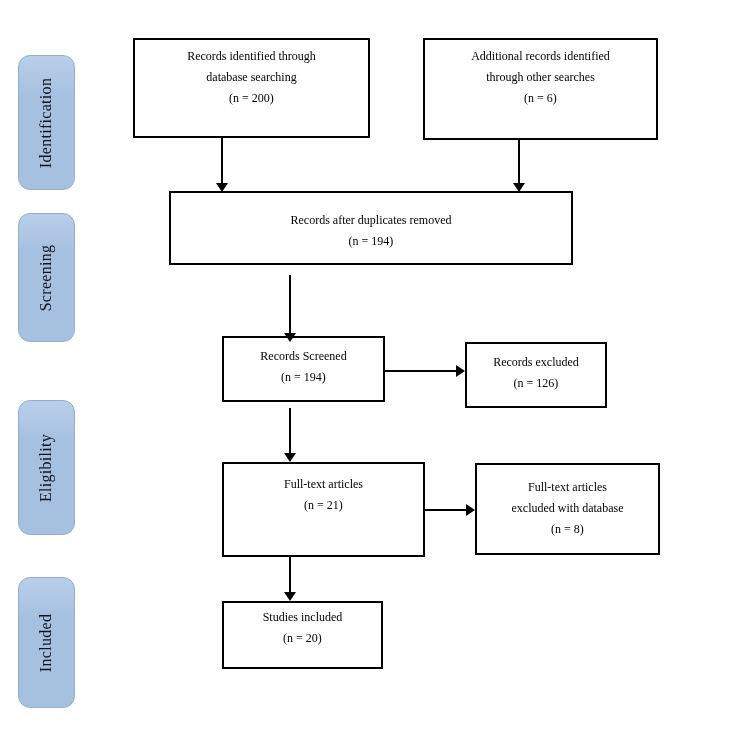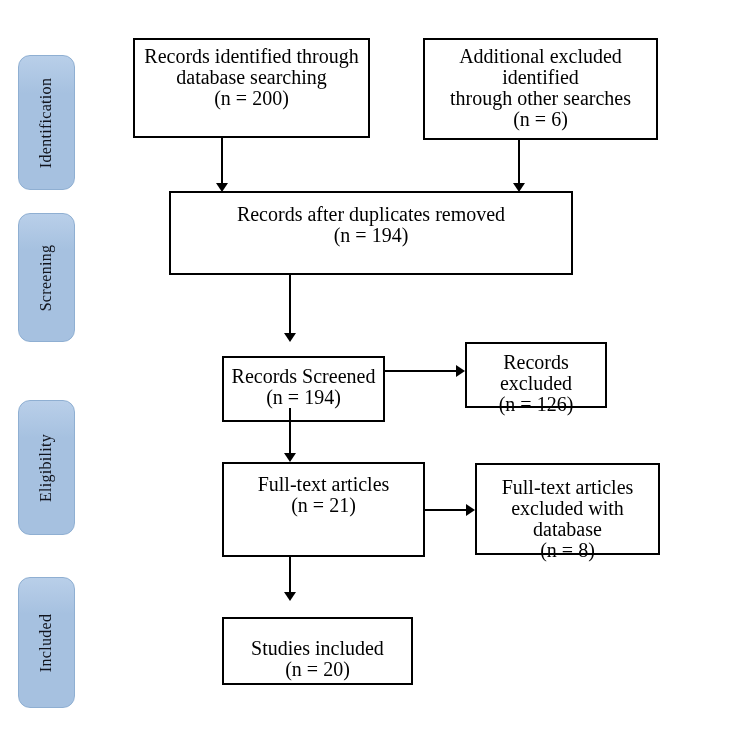--- a/index.html
+++ b/index.html
@@ -48,31 +48,31 @@
   .s2 { top: 213px; height: 129px; }
   .s3 { top: 400px; height: 135px; }
   .s4 { top: 577px; height: 131px; }
 
   
   .fbox {
     position: absolute;
     background: #ffffff;
     border: 2px solid var(--box-border);
     text-align: center;
-    font-size: 20px;
+    font-size: 12px;
     line-height: 21px;
   }
   .b1 { left: 133px; top: 38px;  width: 237px; height: 100px; padding-top: 6px; }
   .b2 { left: 423px; top: 38px;  width: 235px; height: 102px; padding-top: 6px; }
-  .b3 { left: 169px; top: 191px; width: 404px; height: 84px;  padding-top: 11px; }
-  .b4 { left: 222px; top: 356px; width: 163px; height: 66px;  padding-top: 8px; }
+  .b3 { left: 169px; top: 191px; width: 404px; height: 74px;  padding-top: 17px; }
+  .b4 { left: 222px; top: 336px; width: 163px; height: 66px;  padding-top: 8px; }
   .b5 { left: 465px; top: 342px; width: 142px; height: 66px;  padding-top: 8px; }
   .b6 { left: 222px; top: 462px; width: 203px; height: 95px;  padding-top: 10px; }
   .b7 { left: 475px; top: 463px; width: 185px; height: 92px;  padding-top: 12px; }
-  .b8 { left: 222px; top: 601px; width: 191px; height: 68px;  padding-top: 19px; margin-top: 16px; }
+  .b8 { left: 222px; top: 601px; width: 161px; height: 68px;  padding-top: 4px; }
 
   
   .arrow { position: absolute; background: var(--arrow); }
   .arrow-v { width: 2px; }
   .arrow-h { height: 2px; }
   .head-down {
     position: absolute;
     left: 50%;
     transform: translateX(-50%);
     bottom: -9px;
@@ -117,21 +117,21 @@
     <span class="stage-text">Included</span>
   </div>
 
   <div class="fbox b1">
     <div>Records identified through</div>
     <div>database searching</div>
     <div>(n = 200)</div>
   </div>
 
   <div class="fbox b2">
-    <div>Additional excluded identified</div>
+    <div>Additional records identified</div>
     <div>through other searches</div>
     <div>(n = 6)</div>
   </div>
 
   <div class="fbox b3">
     <div>Records after duplicates removed</div>
     <div>(n = 194)</div>
   </div>
 
   <div class="fbox b4">

